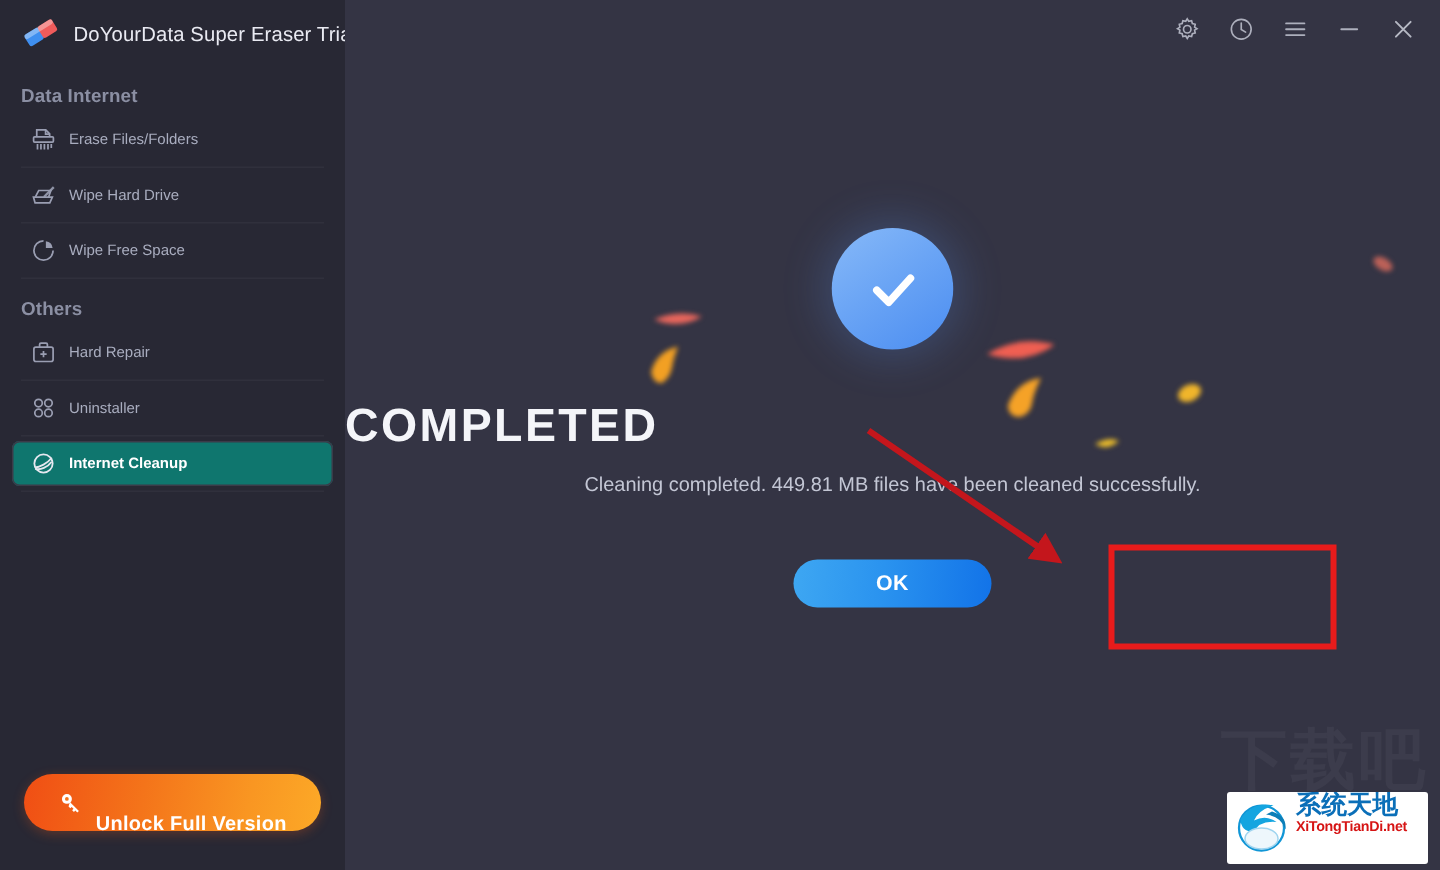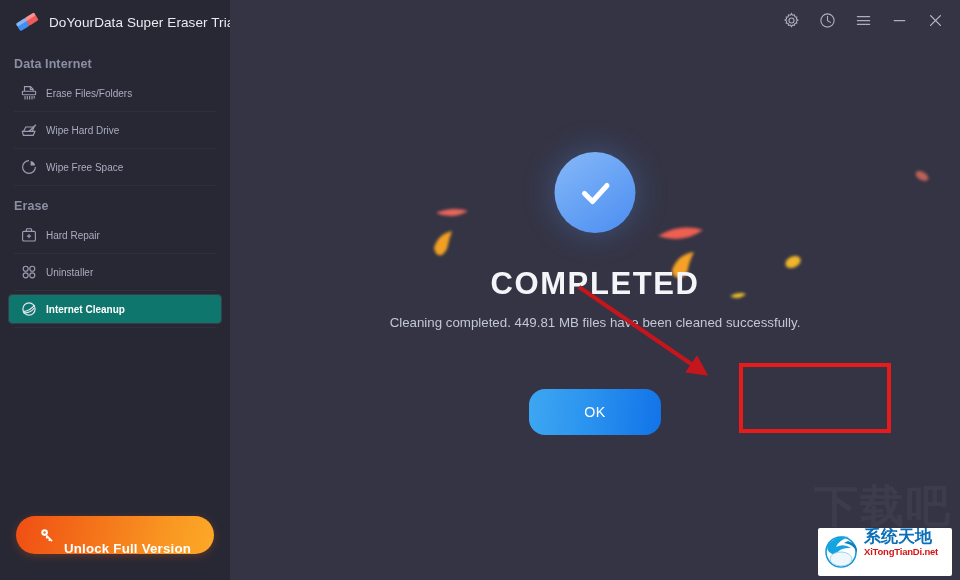--- a/index.html
+++ b/index.html
@@ -146,44 +146,44 @@
     transform: translateX(-50%);
     width: 81px; height: 81px;
     border-radius: 50%;
     background: linear-gradient(145deg, #87b9f8 0%, #6ba5f5 45%, #4b8df1 100%);
     box-shadow: 0 0 28px 6px rgba(92,150,245,0.22);
     display: flex; align-items: center; justify-content: center;
   }
   #completed-title {
     position: absolute;
     left: 0; right: 0; top: 266px;
-    text-align: center;
+    text-align: left;
     font-size: 31px;
     font-weight: bold;
     color: #f4f5f9;
     letter-spacing: 1.6px;
   }
   #result-message {
     position: absolute;
     left: 0; right: 0; top: 315px;
     text-align: center;
     font-size: 13.3px;
     color: #c3c6d4;
   }
   #ok-button {
     position: absolute;
-    left: 50%; top: 389px;
+    left: 50%; top: 373px;
     transform: translateX(-50%);
-    width: 132px; height: 46px;
+    width: 132px; height: 32px;
     border: none;
     border-radius: 16px;
     background: linear-gradient(95deg, #3ea7f2 0%, #2a93ef 45%, #1273e8 100%);
     color: #ffffff;
     font-size: 14.2px;
-    font-weight: normal;
+    font-weight: bold;
     font-family: "Liberation Sans", sans-serif;
     letter-spacing: 0.4px;
     cursor: pointer;
   }
 
   
   #ann-rect {
     position: absolute;
     left: 509px; top: 363px;
     width: 152px; height: 70px;
@@ -284,21 +284,21 @@
       <span class="nav-icon">
         <svg width="18" height="18" viewBox="0 0 18 18" fill="none" stroke="#9a9eb2" stroke-width="1.15">
           <path d="M9 2.6a6.4 6.4 0 1 0 6.4 6.4"></path>
           <path d="M10.6 2.9a5.2 5.2 0 0 1 4.5 4.5H10.6z" fill="#9a9eb2" stroke="none"></path>
         </svg>
       </span>
       <span class="nav-label">Wipe Free Space</span>
     </div>
     <div class="nav-sep"></div>
 
-    <div class="group-label">Erase</div>
+    <div class="group-label">Others</div>
 
     <div class="nav-item">
       <span class="nav-icon">
         <svg width="18" height="18" viewBox="0 0 18 18" fill="none" stroke="#9a9eb2" stroke-width="1.15">
           <rect x="2.6" y="5.4" width="12.8" height="9.6" rx="1.3"></rect>
           <path d="M6.4 5.3V3.6c0-.5.4-.9.9-.9h3.4c.5 0 .9.4.9.9v1.7"></path>
           <path d="M9 8v4.2M6.9 10.1h4.2"></path>
         </svg>
       </span>
       <span class="nav-label">Hard Repair</span>

